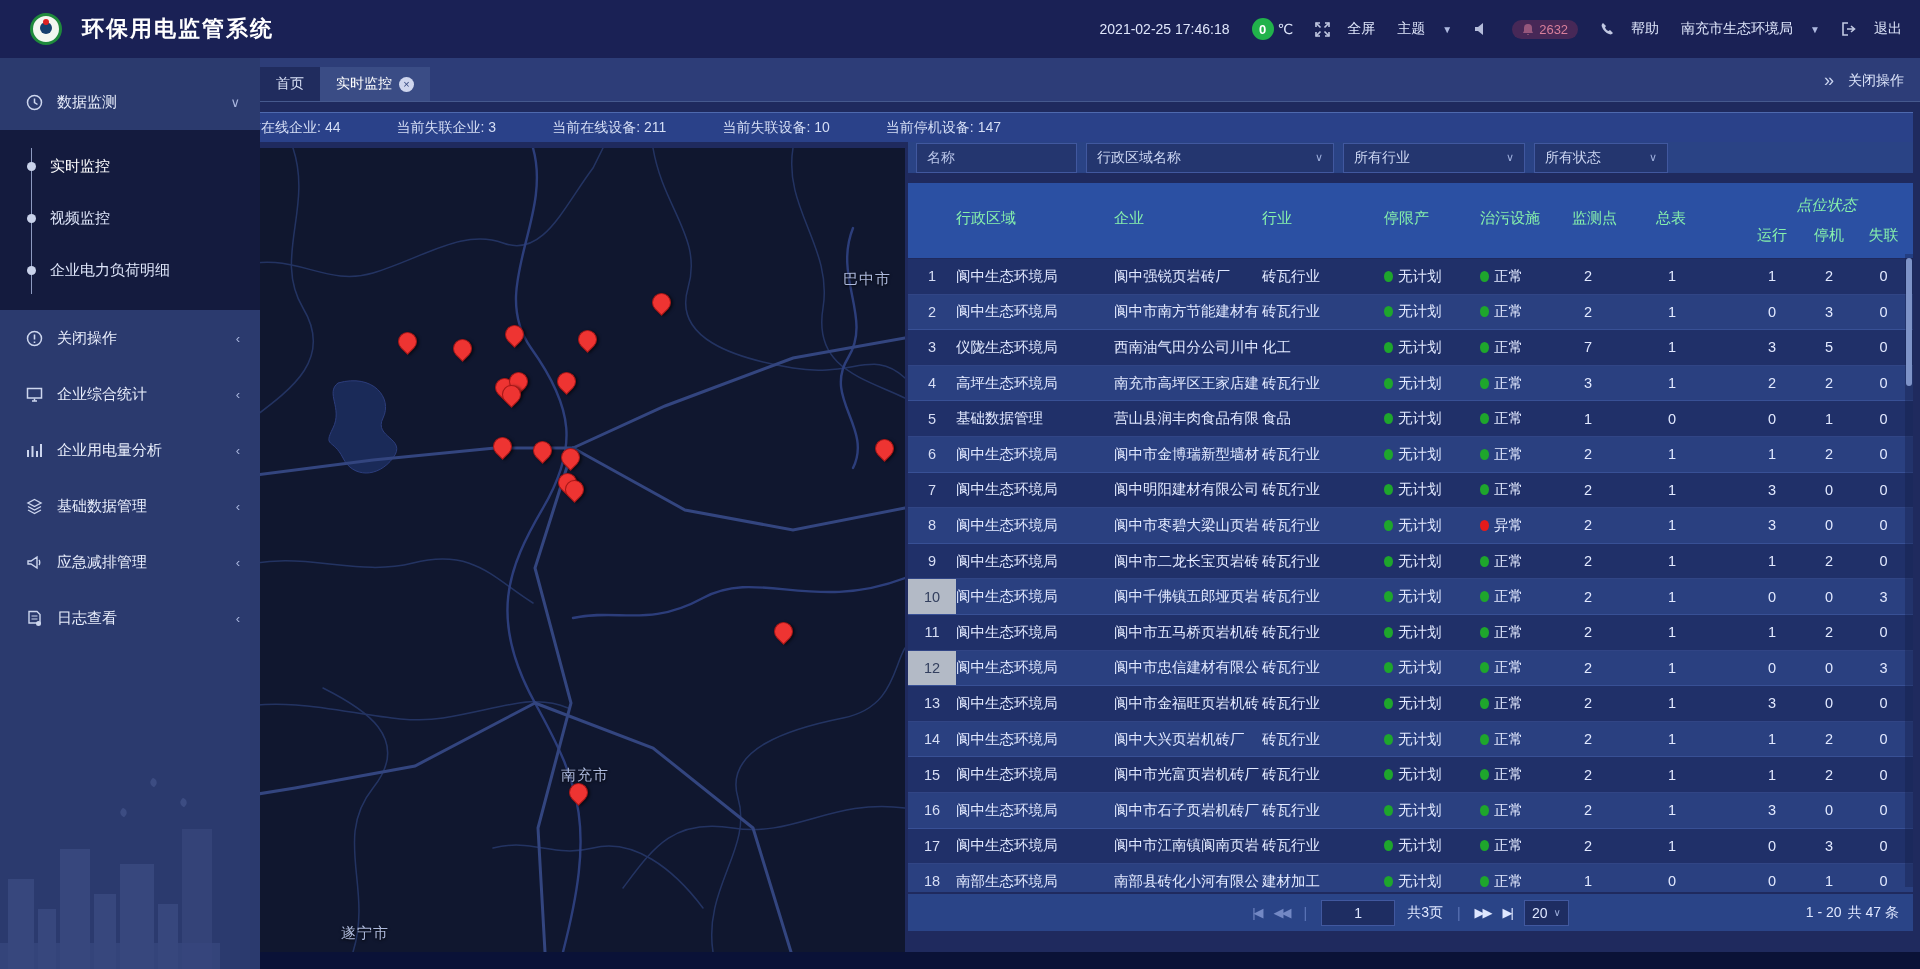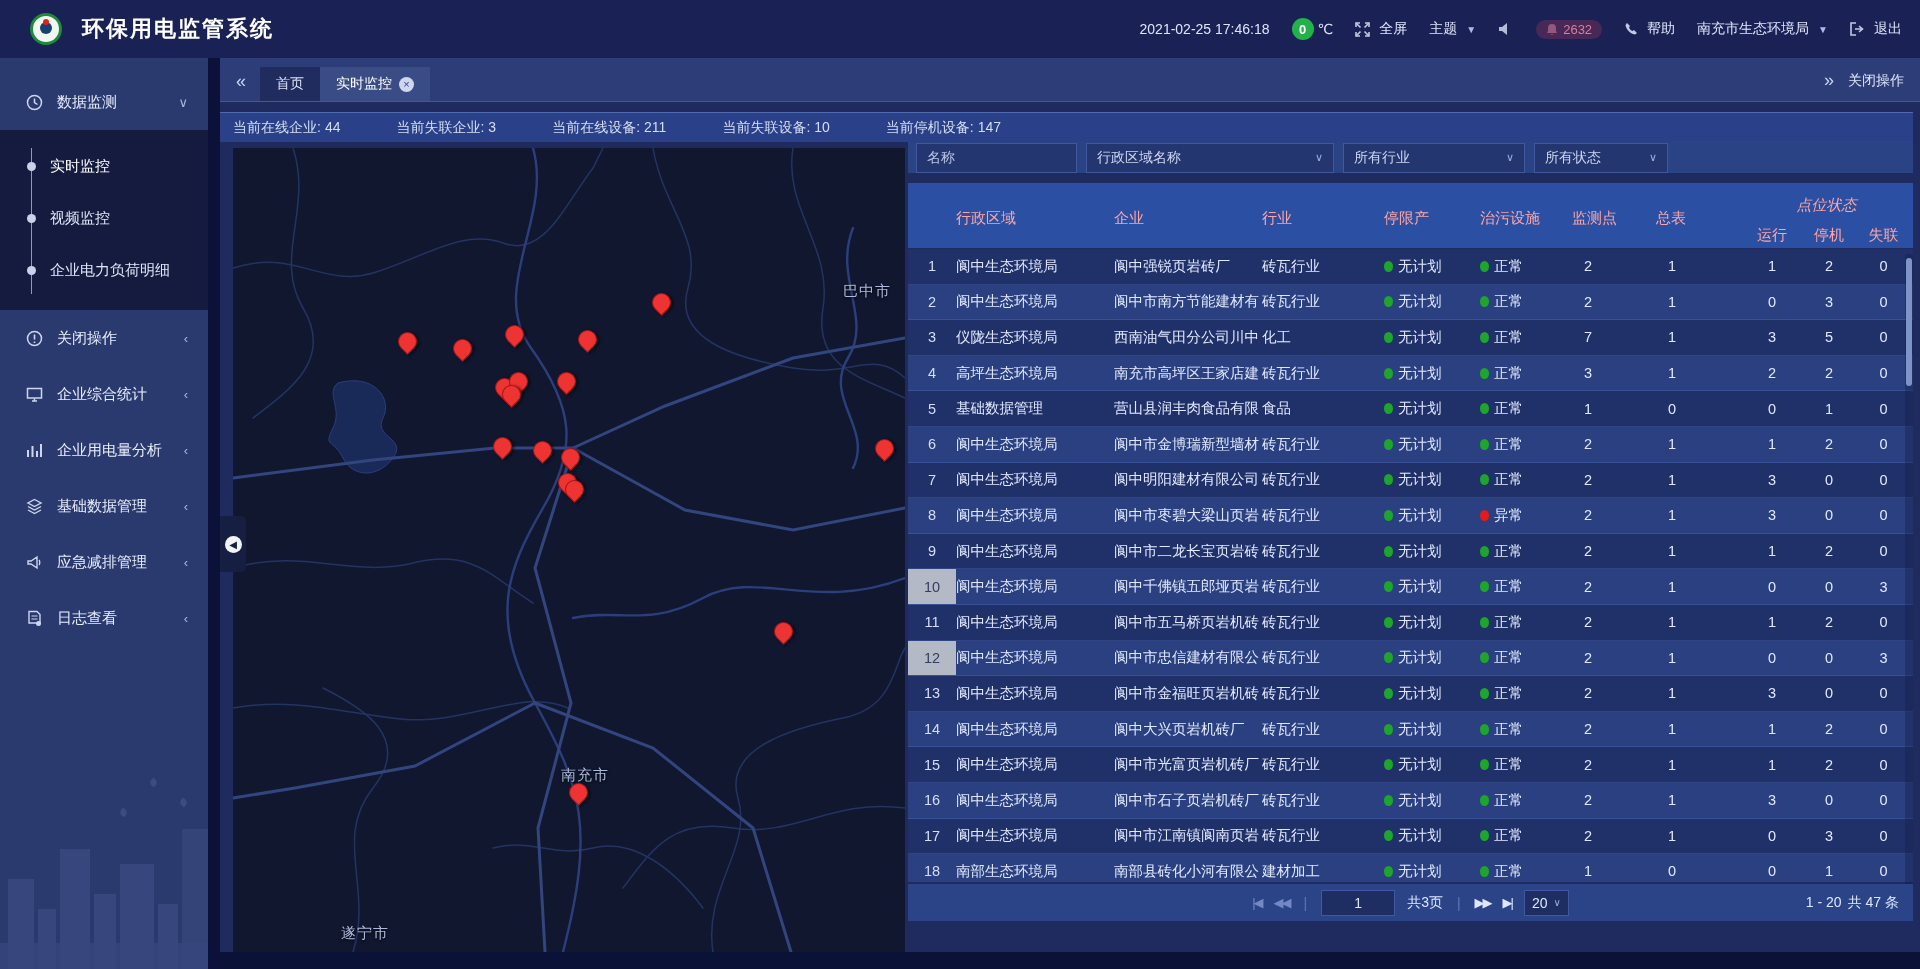--- a/index.html
+++ b/index.html
@@ -7,26 +7,26 @@
        font-family:"Liberation Sans","DejaVu Sans",sans-serif;color:#e7edff;-webkit-font-smoothing:antialiased}
   
   #hd{position:absolute;left:0;top:0;width:1920px;height:58px;background:#1a2155;display:flex;align-items:center;z-index:30}
   .logo{position:absolute;left:30px;top:13px;width:32px;height:32px;border-radius:50%;background:#f2f6f0;border:3px solid #1f8a3c;box-sizing:border-box}
   .logo i{position:absolute;left:7px;top:6px;width:12px;height:12px;border-radius:50%;background:#16406e;display:block}
   .logo i:after{content:"";position:absolute;left:3px;top:-3px;width:6px;height:6px;border-radius:50%;background:#d22}
   .hd-title{position:absolute;left:82px;top:14px;font-size:22px;font-weight:bold;letter-spacing:2px;color:#fff}
   .hd-right{position:absolute;right:18px;top:0;height:58px;display:flex;align-items:center;gap:22px;font-size:14px;color:#dfe6fb}
   .temp{display:flex;align-items:center;gap:4px}
   .temp b{width:22px;height:22px;border-radius:50%;background:#21b24b;color:#fff;font-size:13px;display:flex;align-items:center;justify-content:center;font-weight:bold}
-  .hd-item{display:flex;align-items:center;gap:9px;cursor:pointer;white-space:nowrap}
+  .hd-item{display:flex;align-items:center;gap:17px;cursor:pointer;white-space:nowrap}
   .caret{font-size:10px;color:#aeb9e0}
   .badge{background:rgba(190,60,95,.28);color:#d87f9b;border-radius:10px;padding:2px 10px;font-size:13px;display:flex;align-items:center;gap:5px}
   .hd-ic{opacity:.85}
   
-  #sb{position:absolute;left:0;top:58px;width:208px;bottom:0;background:#2b3a6e;z-index:20;overflow:hidden}
+  #sb{position:absolute;left:0;top:58px;width:260px;bottom:0;background:#2b3a6e;z-index:20;overflow:hidden}
   .side-item{height:56px;display:flex;align-items:center;padding:0 20px 0 26px;gap:14px;font-size:15px;color:#e8edfb;cursor:pointer;position:relative}
   .side-item .chev{margin-left:auto;font-size:13px;color:#aab6de}
   .side-item svg{flex:0 0 17px}
   #sb .first{margin-top:16px}
   .submenu{background:#141b3e;padding:10px 0 14px 0;position:relative}
   .submenu .rail{position:absolute;left:31px;top:18px;bottom:16px;width:1px;background:#8d9ac0}
   .sub-item{height:52px;display:flex;align-items:center;padding-left:50px;font-size:15px;color:#dfe6fa;cursor:pointer;position:relative}
   .sub-item .dot{position:absolute;left:27px;width:9px;height:9px;border-radius:50%;background:#c9d2ea}
   .sub-item.active{color:#ffffff}
   .skyline{position:absolute;left:0;bottom:0;width:220px;height:180px;opacity:.5}
@@ -53,21 +53,21 @@
   .handle b{width:17px;height:17px;border-radius:50%;background:#f2f4fa;color:#16203f;font-size:10px;display:flex;align-items:center;justify-content:center}
   
   #rp{position:absolute;left:688px;top:41px;width:1005px}
   .filters{height:31px;background:#2a4385;display:flex;gap:9px;padding-left:8px;align-items:center}
   .fbox{height:30px;background:#24366f;border:1px solid #41589f;box-sizing:border-box;display:flex;align-items:center;padding:0 10px;font-size:14px;color:#ccd6f2;cursor:pointer}
   .fbox .caret{margin-left:auto;color:#9fb0dd;font-size:11px}
   .fbox.inp{cursor:text;color:#b9c5e8}
   
   .tbl{margin-top:10px;position:relative}
   .grid{display:grid;grid-template-columns:48px 158px 148px 122px 96px 92px 84px 84px 64px 50px 1fr}
-  .thead{background:#2b50a3;height:65px;grid-template-rows:34px 36px;font-size:15px;color:#fca5a5}
+  .thead{background:#2b50a3;height:75px;grid-template-rows:34px 36px;font-size:15px;color:#86efac}
   .thead .span2{grid-row:1/3;display:flex;align-items:center}
   .thead .grp{grid-column:9/12;grid-row:1;display:flex;align-items:flex-end;justify-content:center;font-style:italic;padding-bottom:2px}
   .thead .sub{grid-row:2;display:flex;align-items:center;justify-content:center}
   .rows{height:633px;overflow:hidden;margin-top:1px}
   .trow{height:35.6px;box-sizing:border-box;border-bottom:1px solid rgba(90,120,200,.30);font-size:14.5px;color:#e2e9ff;cursor:pointer}
   .trow:nth-child(odd){background:#203069}
   .trow:nth-child(even){background:#2a4080}
   .cell{display:flex;align-items:center;overflow:hidden;white-space:nowrap}
   .c-idx{justify-content:center;color:#d7def5}
   .c-idx.gray{background:#b3bac6;color:#333f5e}
@@ -275,21 +275,21 @@
       <path d="M105 235 C140 225 160 250 150 270 S175 290 160 310 S120 330 110 310 S90 300 100 280 S92 245 105 235z" fill="#1a2a58" stroke="#2c3d7c" stroke-width="1"></path>
       <g fill="none" stroke="#33457f" stroke-width="3" stroke-linecap="round">
         <path d="M0 330 L140 312 L262 300 L340 300"></path>
         <path d="M340 300 L432 258 L560 210 L672 190"></path>
         <path d="M340 300 L302 420 L338 555 L305 680 L312 804"></path>
         <path d="M340 300 L452 362 L560 382 L672 360"></path>
         <path d="M302 555 L182 618 L62 640 L0 650"></path>
         <path d="M302 555 L420 600 L520 680 L558 804"></path>
       </g>
     </svg>
-    <span class="city" style="left: 610px; top: 134px;">巴中市</span>
+    <span class="city" style="left: 610px; top: 122px;">巴中市</span>
     <span class="city" style="left: 328px; top: 618px;">南充市</span>
     <span class="city" style="left: 108px; top: 768px; margin-top: 8px;">遂宁市</span>
     <div id="pins">
         <span class="pin" style="left: 165px; top: 184px; background: rgb(238, 52, 50);"></span>
         <span class="pin" style="left: 220px; top: 191px; background: rgb(238, 52, 50);"></span>
         <span class="pin" style="left: 272px; top: 177px; background: rgb(238, 52, 50);"></span>
         <span class="pin" style="left: 345px; top: 182px; background: rgb(238, 52, 50);"></span>
         <span class="pin" style="left: 419px; top: 145px; background: rgb(238, 52, 50);"></span>
         <span class="pin" style="left: 262px; top: 230px; background: rgb(238, 52, 50);"></span>
         <span class="pin" style="left: 276px; top: 224px; background: rgb(238, 52, 50);"></span>

